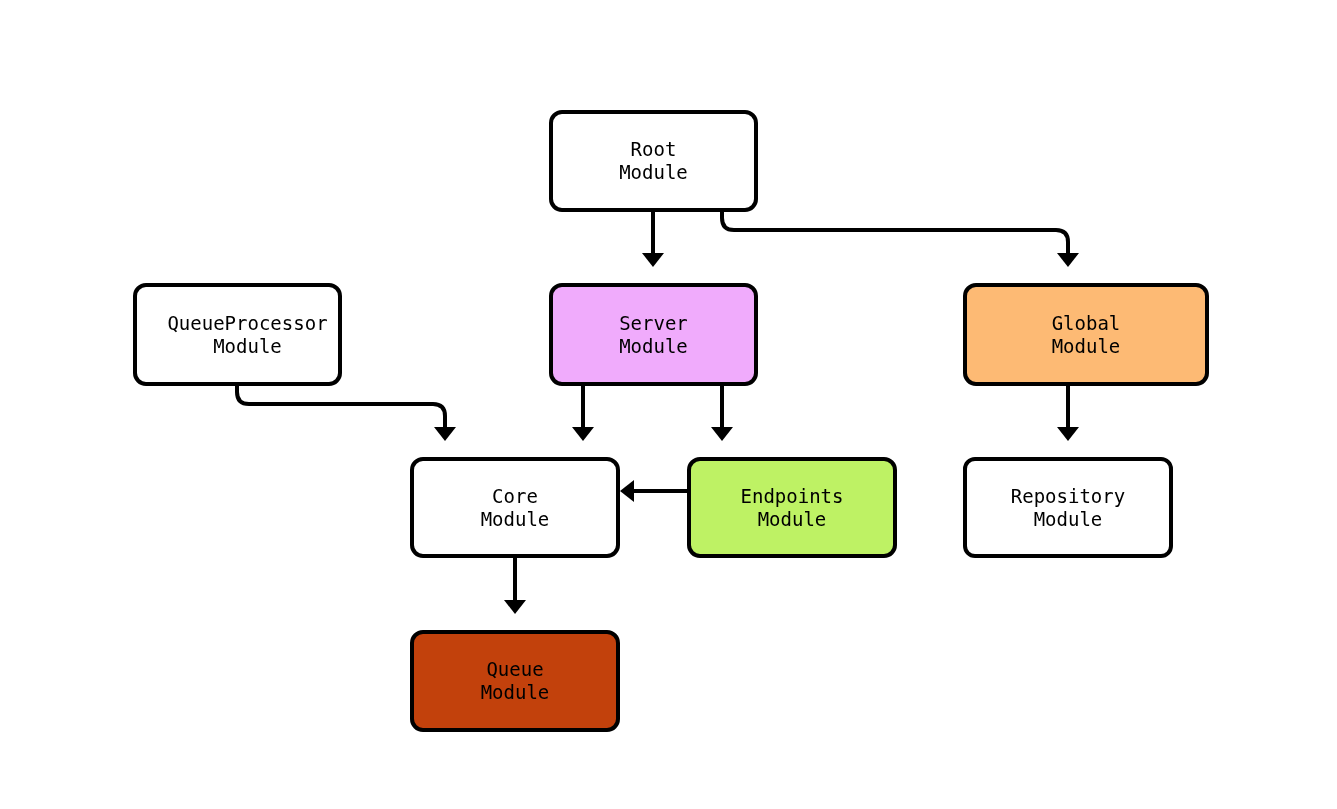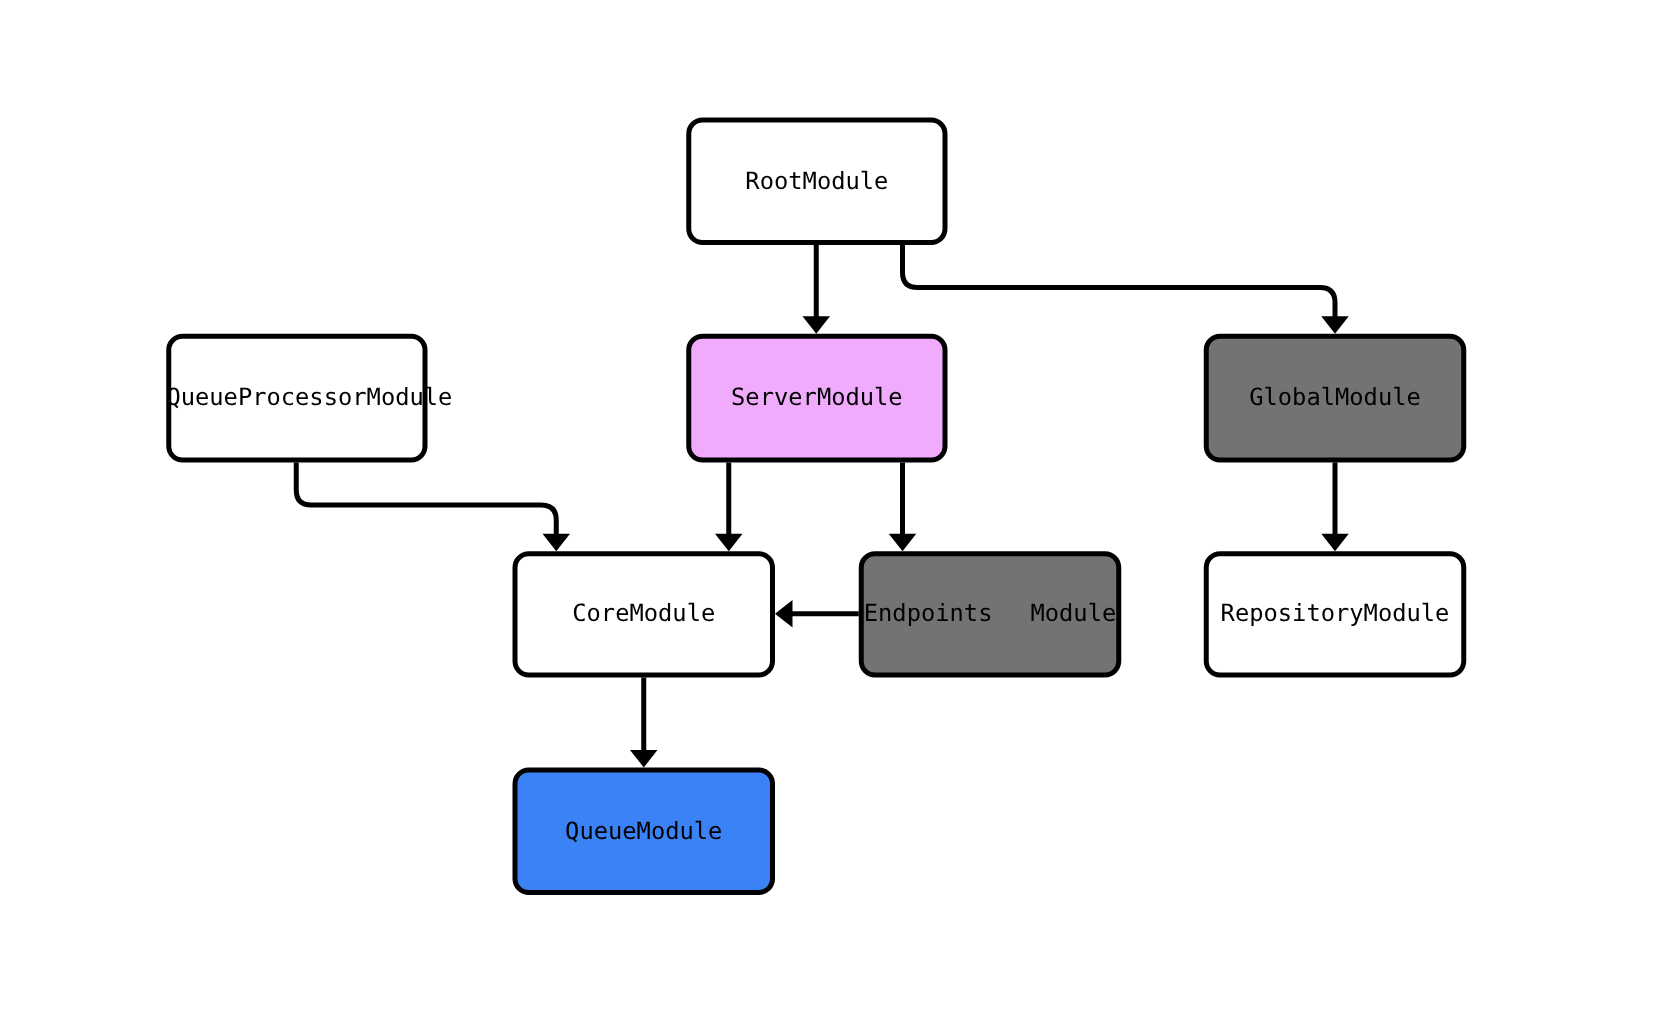--- a/index.html
+++ b/index.html
@@ -24,24 +24,25 @@
     height: 809px;
     pointer-events: none;
   }
   .node {
     position: absolute;
     box-sizing: border-box;
     background: #ffffff;
     border: 4px solid #000000;
     border-radius: 13px;
     display: flex;
-    flex-direction: row;
+    flex-direction: column;
     align-items: center;
     justify-content: center;
     z-index: 2;
+    margin-top: 16px;
   }
   .node-label {
     font-family: "DejaVu Sans Mono", "Liberation Mono", monospace;
     font-size: 19px;
     line-height: 23px;
     font-weight: 400;
     color: #000000;
     text-align: center;
     letter-spacing: 0px;
     white-space: pre;
@@ -104,35 +105,35 @@
         <div class="node-label">Module</div>
       </div>
       <div class="node" style="left: 133px; top: 267px; width: 209px; height: 103px; border-color: rgb(0, 0, 0); background: rgb(255, 255, 255); padding-left: 20px;">
         <div class="node-label">QueueProcessor</div>
         <div class="node-label">Module</div>
       </div>
       <div class="node" style="left: 549px; top: 267px; width: 209px; height: 103px; border-color: rgb(0, 0, 0); background: #f0abfc;">
         <div class="node-label">Server</div>
         <div class="node-label">Module</div>
       </div>
-      <div class="node" style="left: 963px; top: 267px; width: 210px; height: 103px; border-color: rgb(0, 0, 0); background: #737373;">
+      <div class="node" style="left: 963px; top: 267px; width: 246px; height: 103px; border-color: rgb(0, 0, 0); background: #fdba74;">
         <div class="node-label">Global</div>
         <div class="node-label">Module</div>
       </div>
       <div class="node" style="left: 410px; top: 441px; width: 210px; height: 101px; border-color: rgb(0, 0, 0); background: rgb(255, 255, 255);">
         <div class="node-label">Core</div>
         <div class="node-label">Module</div>
       </div>
-      <div class="node" style="left: 687px; top: 441px; width: 210px; height: 101px; border-color: rgb(0, 0, 0); background: #737373; justify-content: space-between;">
+      <div class="node" style="left: 687px; top: 441px; width: 210px; height: 101px; border-color: rgb(0, 0, 0); background: #bef264;">
         <div class="node-label">Endpoints</div>
         <div class="node-label">Module</div>
       </div>
-      <div class="node" style="left: 963px; top: 441px; width: 210px; height: 101px; border-color: rgb(0, 0, 0); background: rgb(255, 255, 255);">
+      <div class="node" style="left: 963px; top: 441px; width: 210px; height: 101px; border-color: rgb(0, 0, 0); background: rgb(255, 255, 255); border-radius: 12px;">
         <div class="node-label">Repository</div>
         <div class="node-label">Module</div>
       </div>
-      <div class="node" style="left: 410px; top: 614px; width: 210px; height: 102px; border-color: rgb(0, 0, 0); background: #3b82f6;">
+      <div class="node" style="left: 410px; top: 614px; width: 210px; height: 102px; border-color: rgb(0, 0, 0); background: #c2410c;">
         <div class="node-label">Queue</div>
         <div class="node-label">Module</div>
       </div>
     </div>
 
 </div>
 
 </body></html>

